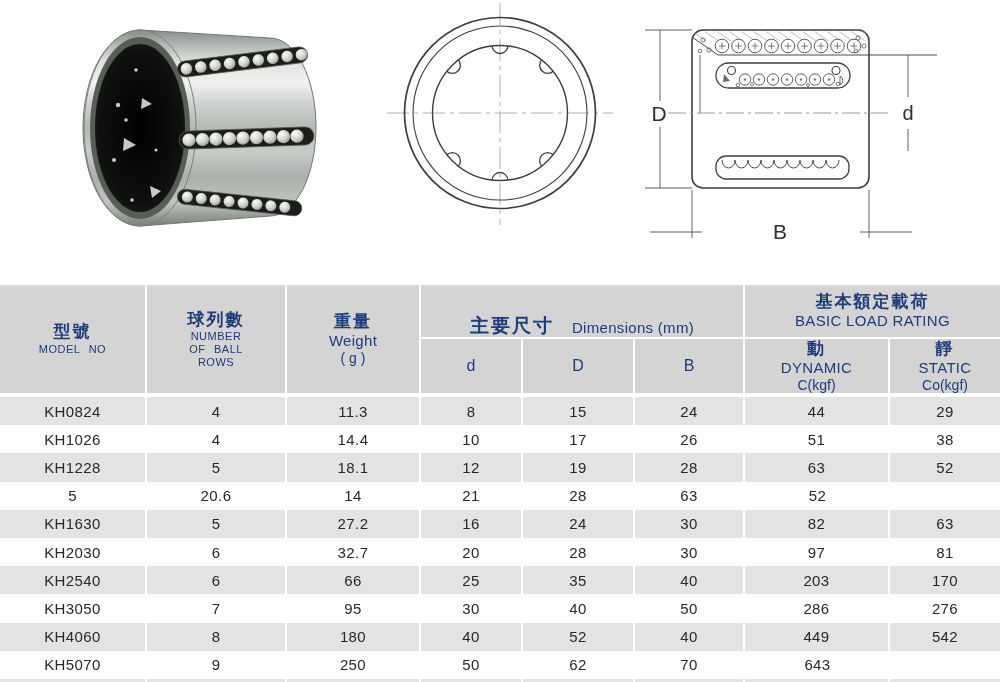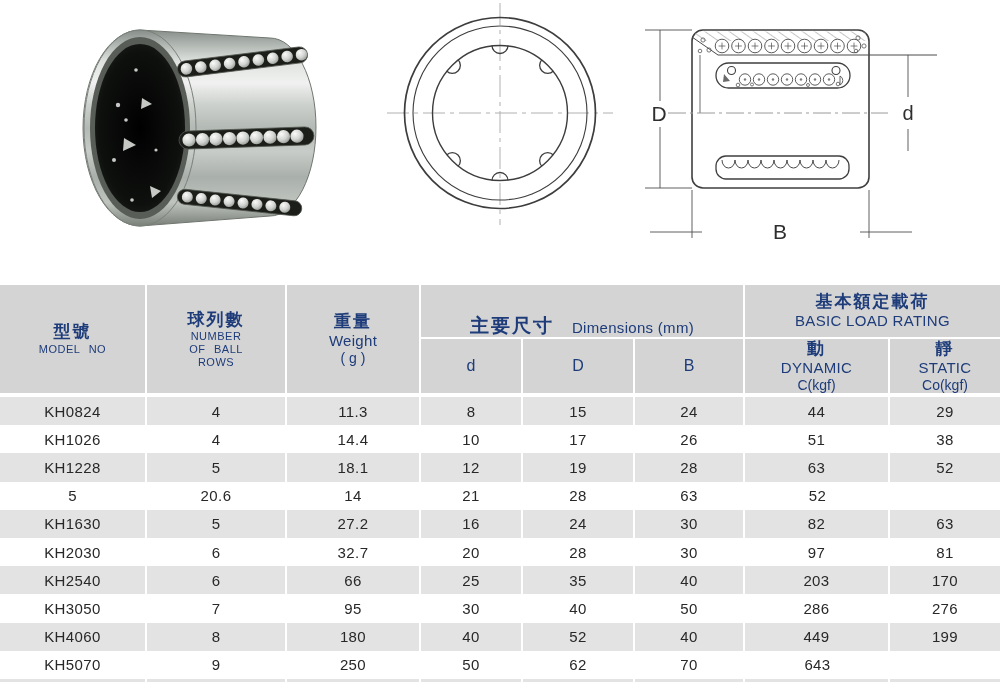--- a/index.html
+++ b/index.html
@@ -369,21 +369,21 @@
       <div class="dcell">276</div>
     </div>
       <div class="drow">
       <div class="dcell">KH4060</div>
       <div class="dcell">8</div>
       <div class="dcell">180</div>
       <div class="dcell">40</div>
       <div class="dcell">52</div>
       <div class="dcell">40</div>
       <div class="dcell">449</div>
-      <div class="dcell">199</div>
+      <div class="dcell">542</div>
     </div>
       <div class="drow">
       <div class="dcell">KH5070</div>
       <div class="dcell">9</div>
       <div class="dcell">250</div>
       <div class="dcell">50</div>
       <div class="dcell">62</div>
       <div class="dcell">70</div>
       <div class="dcell">643</div>
     </div>

